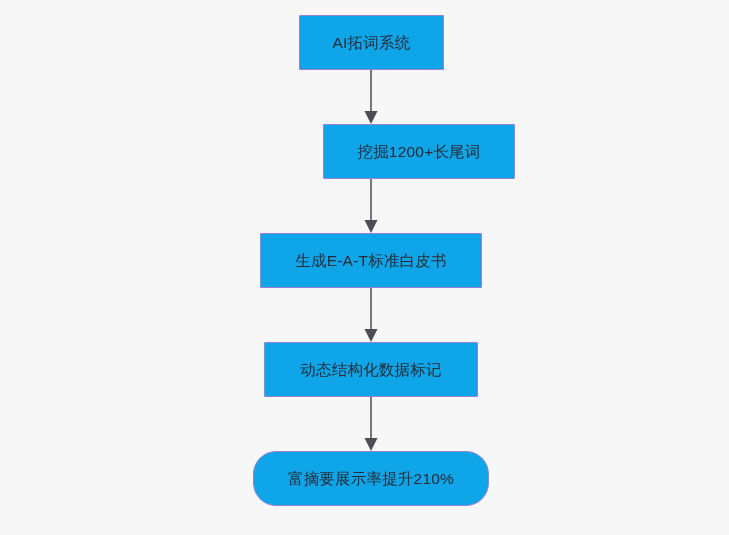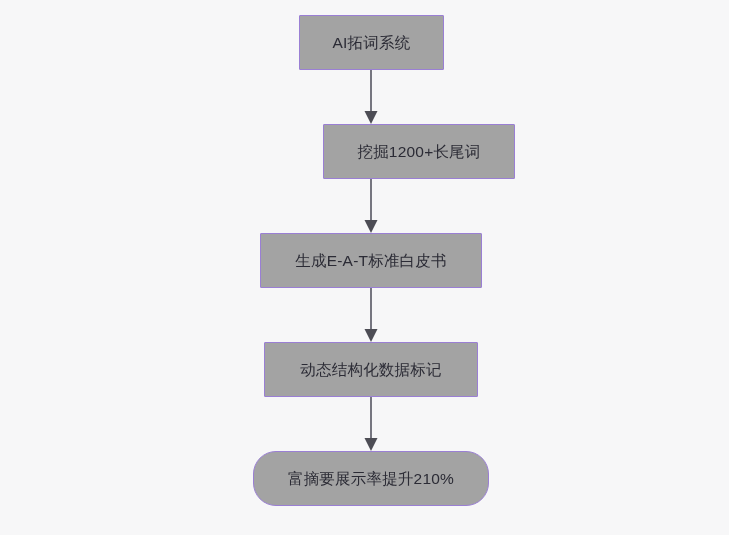--- a/index.html
+++ b/index.html
@@ -14,21 +14,21 @@
     overflow: hidden;
   }
   #flowchart {
     position: relative;
     width: 729px;
     height: 535px;
   }
   .node {
     position: absolute;
     box-sizing: border-box;
-    background: #a3a3a3;
+    background: #0ea5e9;
     border: 1.6px solid #9a7fd4;
     border-radius: 1px;
     display: flex;
     align-items: center;
     justify-content: center;
     color: #2b2b35;
     font-size: 15.5px;
     line-height: 1;
     letter-spacing: 0.2px;
     white-space: nowrap;

